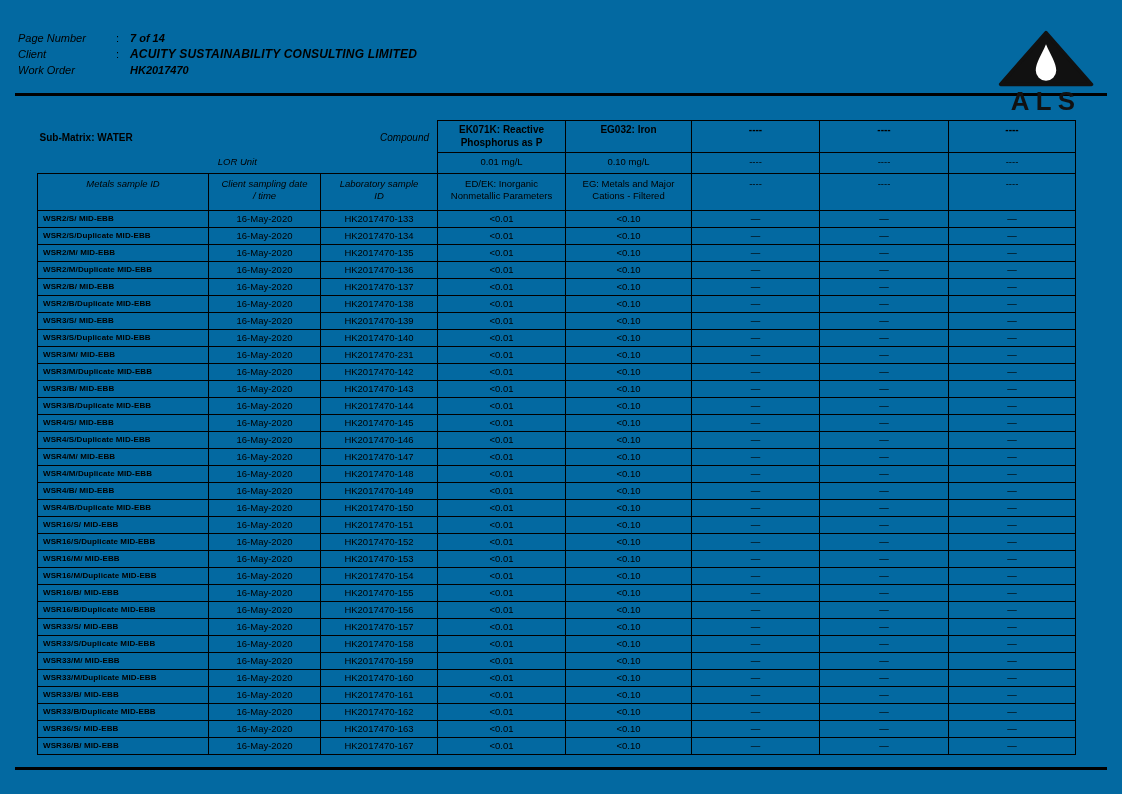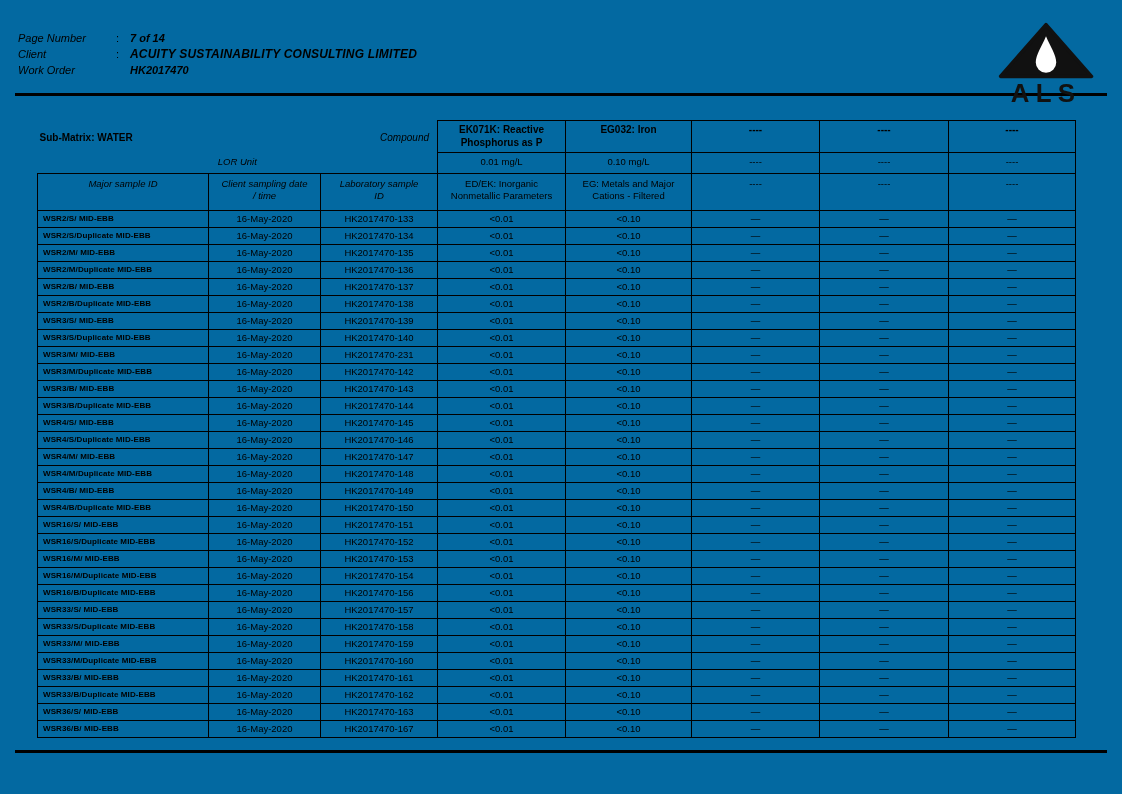--- a/index.html
+++ b/index.html
@@ -10,21 +10,21 @@
     margin:0 auto; overflow:hidden;
   }
   
   .header { position:relative; margin:14px 18px 0 18px; height:74px; }
   .meta { padding-top:18px; font-size:11px; }
   .meta-row { display:flex; margin-bottom:3px; align-items:baseline; }
   .meta-label { width:98px; font-style:italic; font-size:11px; }
   .meta-colon { width:14px; text-align:left; }
   .meta-value { font-weight:bold; font-size:11px;font-style:italic; }
   .meta-value.small { font-size:12px; letter-spacing:0.2px; }
-  .logo { position:absolute; right:6px; top:8px; width:104px; text-align:center; }
+  .logo { position:absolute; right:6px; top:16px; width:104px; text-align:center; }
   .rule { height:3px; background:#000; margin:5px 15px 0 15px; }
   .rule-bottom { height:3px; background:#000; margin:5px 15px 0 15px; }
 
   
   table.results {
     border-collapse:collapse; table-layout:fixed;
     margin:24px 0 12px 37px; width:1038px;
   }
   td, th { border:1px solid #000; font-weight:normal; overflow:hidden; }
   .no-border { border:none; }
@@ -122,21 +122,21 @@
       </tr>
       <tr class="lor-row">
         <td class="no-border lor-label italic" colspan="3">LOR Unit</td>
         <td>0.01 mg/L</td>
         <td>0.10 mg/L</td>
         <td>----</td>
         <td>----</td>
         <td>----</td>
       </tr>
       <tr class="head-row">
-        <th class="left-head">Major sample ID</th>
+        <th class="left-head">Metals sample ID</th>
         <th class="left-head">Client sampling date
 / time</th>
         <th class="left-head">Laboratory sample
 ID</th>
         <th>ED/EK: Inorganic
 Nonmetallic Parameters</th>
         <th>EG: Metals and Major
 Cations - Filtered</th>
         <th>----</th>
         <th>----</th>
@@ -358,20 +358,30 @@
           <td class="c-sample">WSR16/M/Duplicate MID-EBB</td>
           <td>16-May-2020</td>
           <td>HK2017470-154</td>
           <td>&lt;0.01</td>
           <td>&lt;0.10</td>
           <td>—</td>
           <td>—</td>
           <td>—</td>
         </tr>
         <tr>
+          <td class="c-sample">WSR16/B/ MID-EBB</td>
+          <td>16-May-2020</td>
+          <td>HK2017470-155</td>
+          <td>&lt;0.01</td>
+          <td>&lt;0.10</td>
+          <td>—</td>
+          <td>—</td>
+          <td>—</td>
+        </tr>
+        <tr>
           <td class="c-sample">WSR16/B/Duplicate MID-EBB</td>
           <td>16-May-2020</td>
           <td>HK2017470-156</td>
           <td>&lt;0.01</td>
           <td>&lt;0.10</td>
           <td>—</td>
           <td>—</td>
           <td>—</td>
         </tr>
         <tr>

